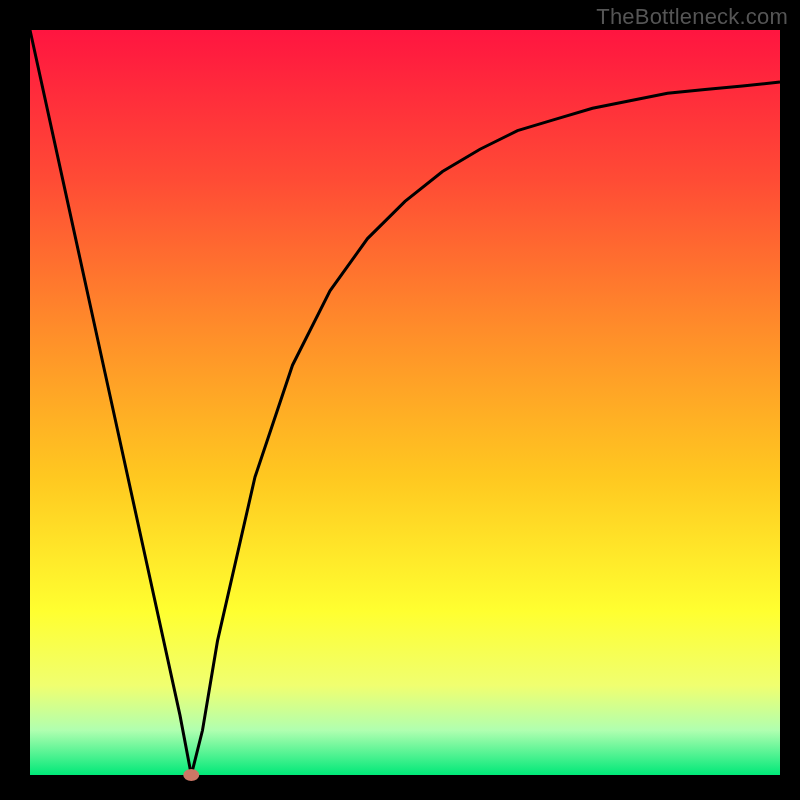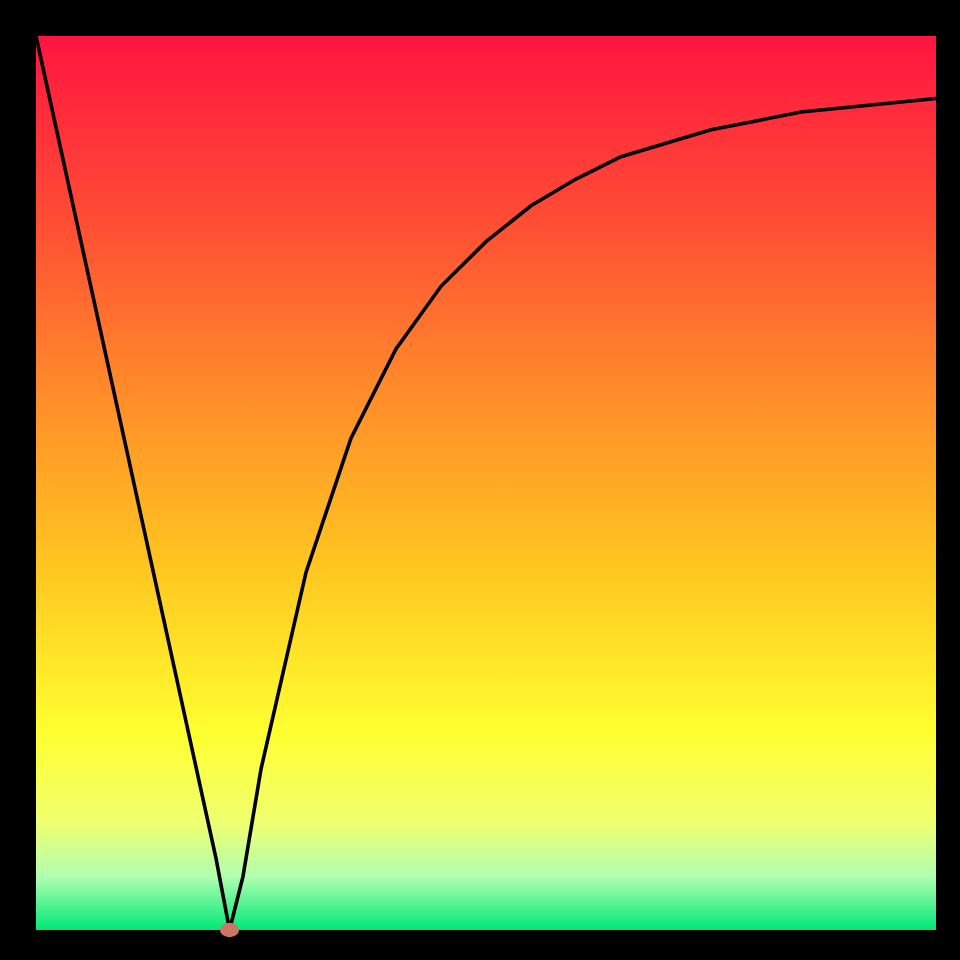--- a/index.html
+++ b/index.html
@@ -30,20 +30,21 @@
     display: block;
     position: absolute;
     top: 0;
     left: 0;
   }
 </style>
 </head>
 <body>
 
 <div class="container">
+  <div class="watermark">TheBottleneck.com</div>
   <svg id="chart-svg" width="800" height="800">
     <defs>
       <linearGradient id="bg-grad" x1="0" y1="0" x2="0" y2="1">
           <stop offset="0%" stop-color="#ff1540"></stop>
           <stop offset="20%" stop-color="#ff4b35"></stop>
           <stop offset="40%" stop-color="#ff8c2a"></stop>
           <stop offset="60%" stop-color="#ffc820"></stop>
           <stop offset="78%" stop-color="#ffff30"></stop>
           <stop offset="88%" stop-color="#f0ff70"></stop>
           <stop offset="94%" stop-color="#b0ffb0"></stop>

